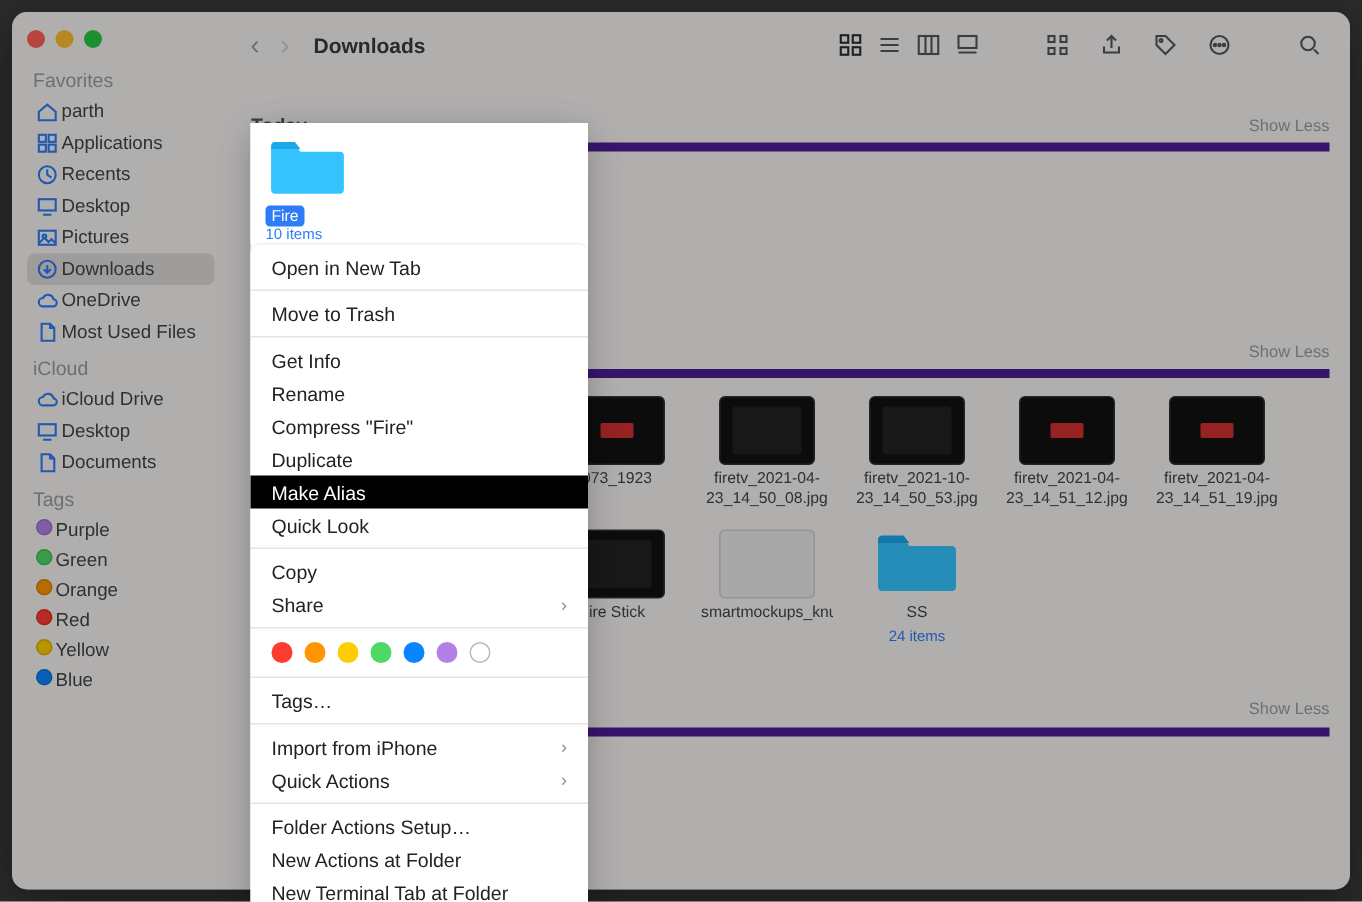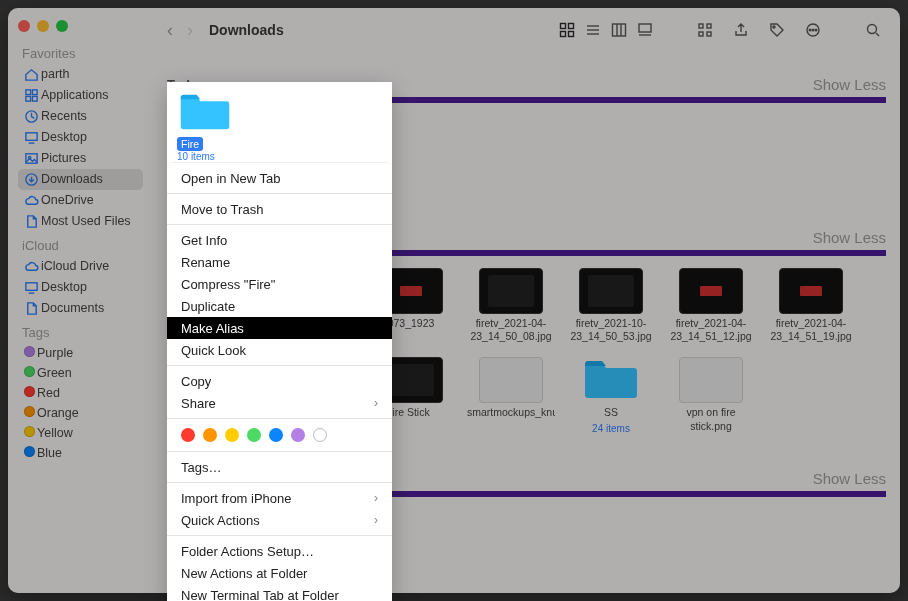--- a/index.html
+++ b/index.html
@@ -24,21 +24,21 @@
   .nav-arrows span { font-size:18px; cursor:default; }
   .title { font-weight:600; font-size:14px; color:#3a3a3a; margin-left:6px; }
   .spacer { flex:1; }
   .tb-group { display:flex; align-items:center; gap:0; border-radius:5px; }
   .tb-btn { width:26px; height:22px; display:flex; align-items:center; justify-content:center; color:#555; cursor:default; }
   .tb-btn svg { width:16px; height:16px; stroke:#555; fill:none; stroke-width:1.4; }
   .tb-btn.sel svg { stroke:#2a2a2a; }
   .content { flex:1; overflow:auto; padding:0 14px 14px; }
   .section-head { display:flex; align-items:center; justify-content:space-between; border-bottom:6px solid #4c1d95; padding:6px 0 4px; margin-top:18px; }
   .section-head h3 { font-size:13px; font-weight:700; color:#555; }
-  .show-less { font-size:15px; color:#9a9a9a; }
+  .show-less { font-size:11px; color:#9a9a9a; }
   .grid { display:flex; flex-wrap:wrap; gap:14px 12px; padding:12px 0; }
   .item { width:88px; display:flex; flex-direction:column; align-items:center; text-align:center; gap:3px; }
   .thumb { width:64px; height:46px; border-radius:4px; display:flex; align-items:center; justify-content:center; position:relative; }
   .thumb.folder svg { width:60px; height:48px; }
   .thumb.img { background:#111; border:1px solid #333; }
   .thumb.img.light { background:#e9e9e9; border:1px solid #ccc; }
   .thumb .inner-dark{ position:absolute; inset:6px 8px; background:#222; border-radius:2px;}
   .thumb .inner-red{ width:22px; height:10px; background:#d03030; border-radius:1px;}
   .label { font-size:10.5px; color:#444; line-height:1.25; max-width:100%; overflow:hidden; }
   .label.sel { background:#2e7cf6; color:#fff; padding:1px 4px; border-radius:3px; }
@@ -175,26 +175,26 @@
         <div class="sb-header">Tags</div>
         <div class="sb-item">
           <span class="tag-dot" style="background:#b380e6"></span>
           <span>Purple</span>
         </div>
         <div class="sb-item">
           <span class="tag-dot" style="background:#4cd964"></span>
           <span>Green</span>
         </div>
         <div class="sb-item">
+          <span class="tag-dot" style="background:#ff9500"></span>
+          <span>Orange</span>
+        </div>
+        <div class="sb-item">
           <span class="tag-dot" style="background:#ff3b30"></span>
           <span>Red</span>
-        </div>
-        <div class="sb-item">
-          <span class="tag-dot" style="background:#ff9500"></span>
-          <span>Orange</span>
         </div>
         <div class="sb-item">
           <span class="tag-dot" style="background:#ffcc00"></span>
           <span>Yellow</span>
         </div>
         <div class="sb-item">
           <span class="tag-dot" style="background:#0a84ff"></span>
           <span>Blue</span>
         </div>
       </div>
@@ -362,24 +362,20 @@
           </div>
           <div class="item">
             <div class="thumb folder">
               <svg viewBox="0 0 60 48">
                 <path d="M4 10c0-2 1-3 3-3h14l4 5h28c2 0 3 1 3 3v24c0 2-1 3-3 3H7c-2 0-3-1-3-3z" fill="#35c3ff"></path>
                 <path d="M4 8c0-2 1-3 3-3h14l4 5H4z" fill="#1aa8ea"></path>
               </svg>
             </div>
             <div class="label">SS</div>
             <div class="sublabel blue">24 items</div>
-          </div>
-          <div class="item">
-            <div class="thumb img light"></div>
-            <div class="label">vpn on fire stick.png</div>
           </div>
         </div>
         <div class="section-head">
           <h3>Previous</h3>
           <span class="show-less">Show Less</span>
         </div>
         <div class="grid">
           <div class="item">
             <div class="thumb folder">
               <svg viewBox="0 0 60 48">

